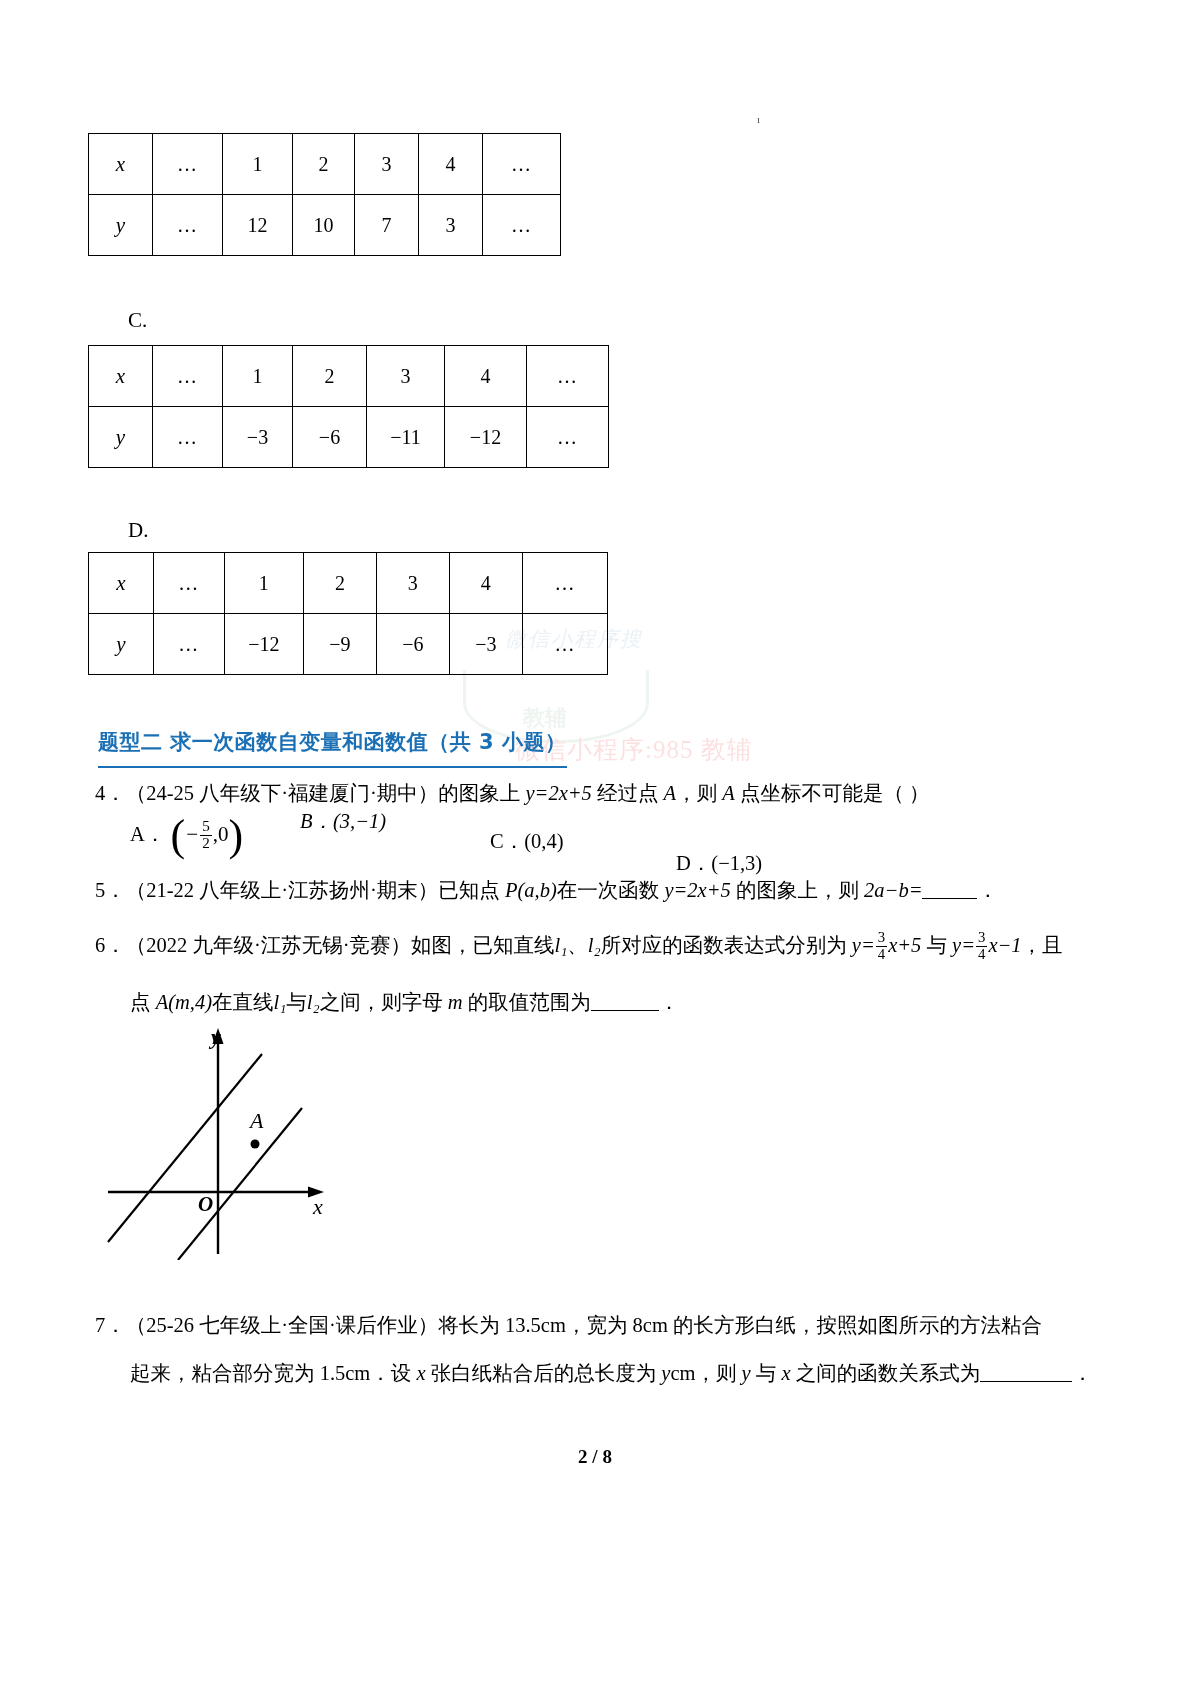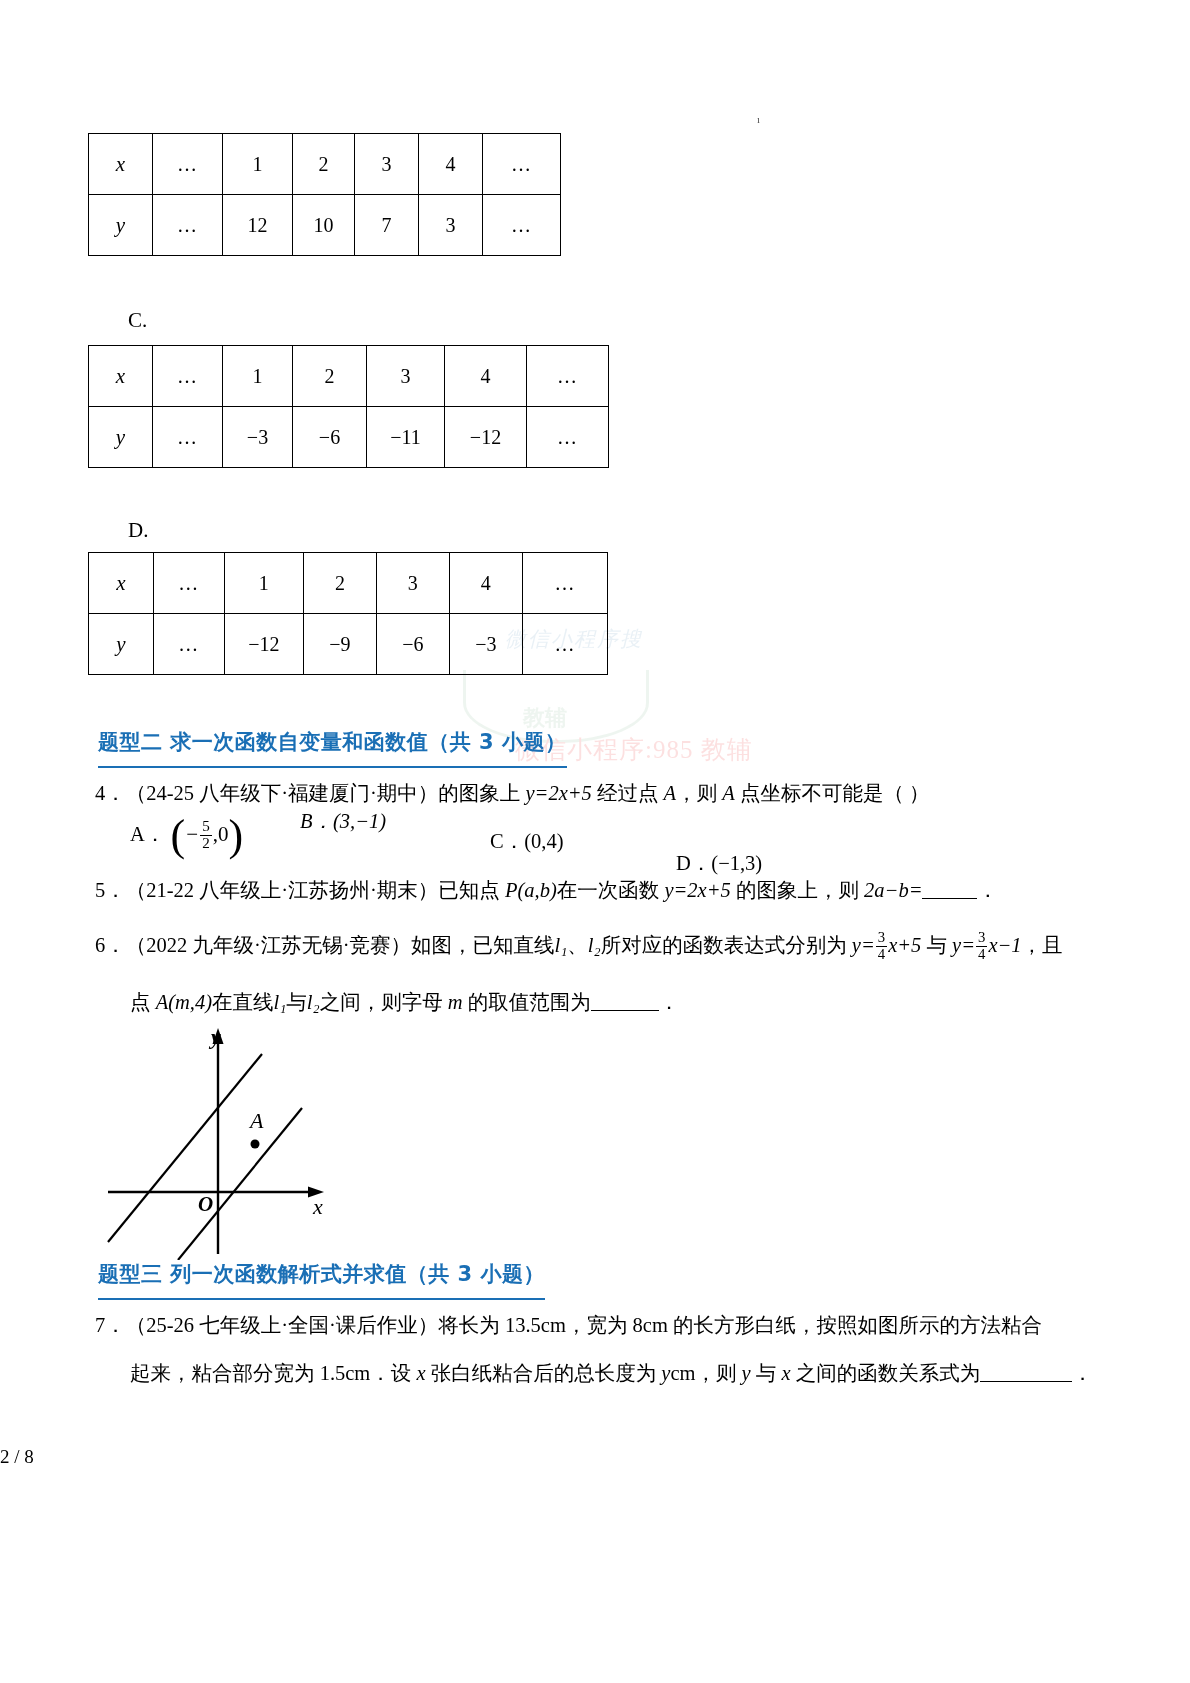--- a/index.html
+++ b/index.html
@@ -182,22 +182,23 @@
     width: 260px;
     height: 238px;
   }
 
   
   .footer {
     position: absolute;
     left: 0;
     top: 1446px;
     width: 1190px;
+    text-align: center;
     font-size: 19px;
-    font-weight: normal;
+    font-weight: bold;
     font-family: "Liberation Serif", serif;
   }
 
   .tick-mark {
     position: absolute;
     left: 757px;
     top: 113px;
     font-size: 11px;
     color: #555;
   }
@@ -364,21 +365,20 @@
       <line x1="78" y1="238" x2="202" y2="86" stroke="#000" stroke-width="2.2"></line>
 
       <circle cx="155" cy="122" r="4.5" fill="#000"></circle>
     </svg>
     <div style="position:absolute; left:111px; top:2px; font-style:italic; font-weight:bold; font-size:22px;">y</div>
     <div style="position:absolute; left:213px; top:172px; font-style:italic; font-size:22px;">x</div>
     <div style="position:absolute; left:98px; top:170px; font-style:italic; font-weight:bold; font-size:21px;">O</div>
     <div style="position:absolute; left:150px; top:86px; font-style:italic; font-size:22px;">A</div>
   </div>
 
-  <div class="section-head" style="left:98px; top:1260px;">题型三  列一次函数解析式并求值（共 3 小题）</div>
 
   <div class="qline" style="left:95px; top:1310px;">
     <span>7．</span><span>（25-26 七年级上·全国·课后作业）</span><span>将长为 13.5cm，宽为 8cm 的长方形白纸，按照如图所示的方法粘合</span>
   </div>
   <div class="qline" style="left:130px; top:1358px;">
     <span>起来，粘合部分宽为 1.5cm．设 </span><i class="v">x</i><span> 张白纸粘合后的总长度为 </span><i class="v">y</i><span>cm，则 </span><i class="v">y</i><span> 与 </span><i class="v">x</i><span> 之间的函数关系式为</span><span class="blank-l"></span><span>．</span>
   </div>
 
   <div class="footer">2 / 8</div>
 

